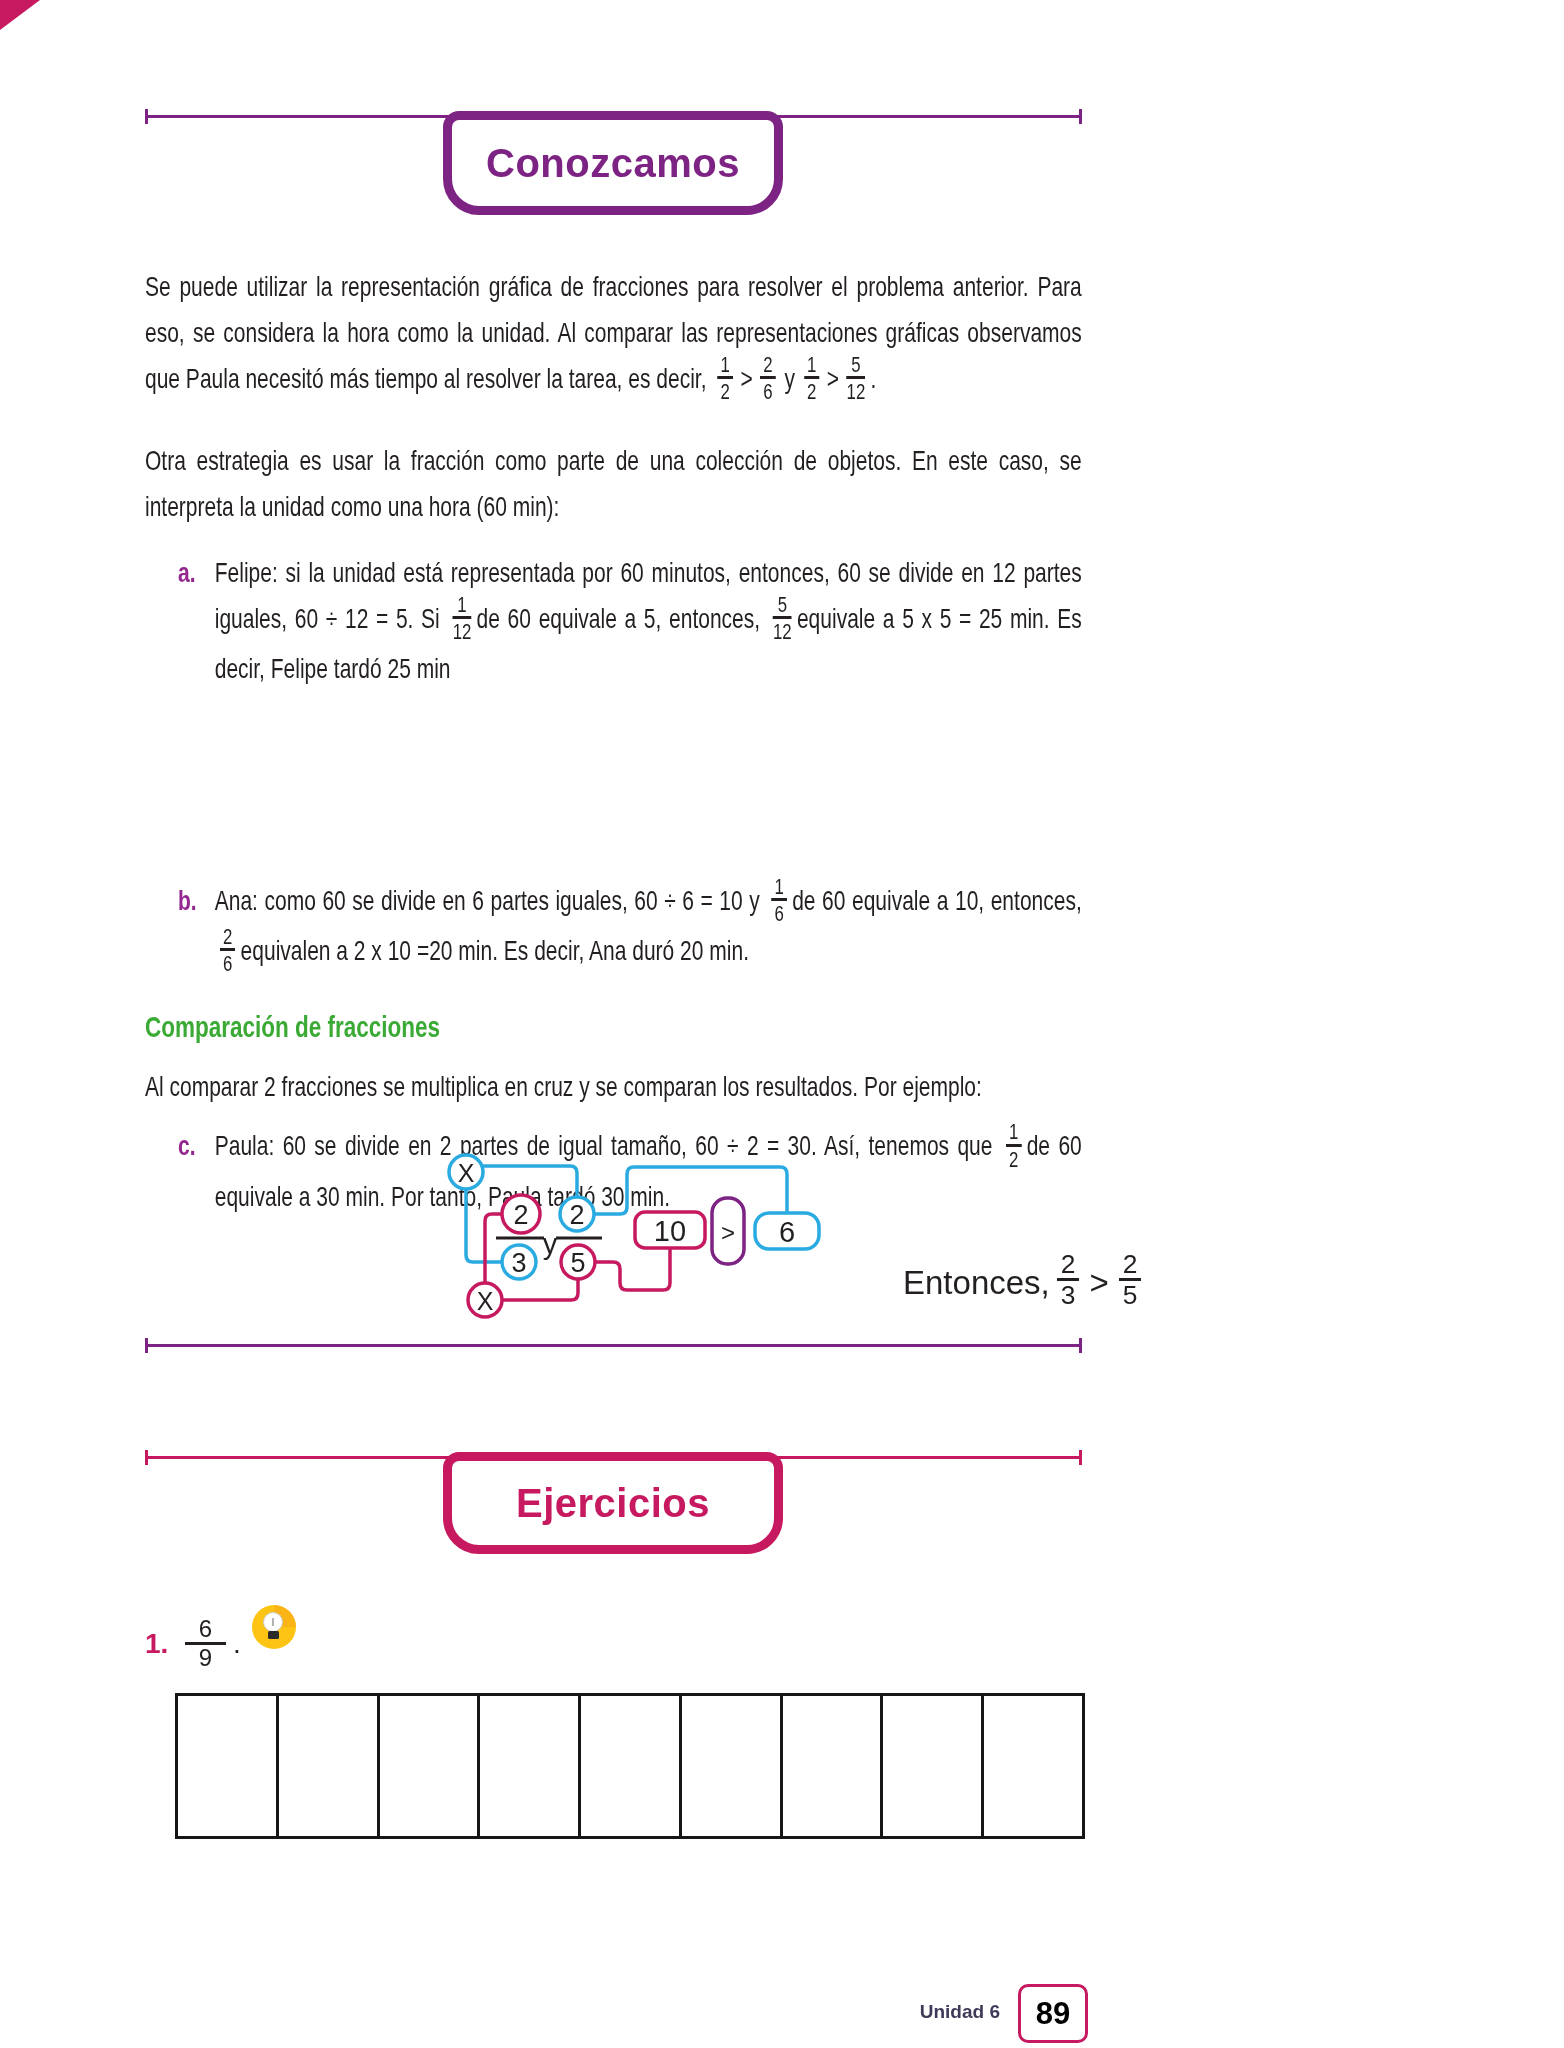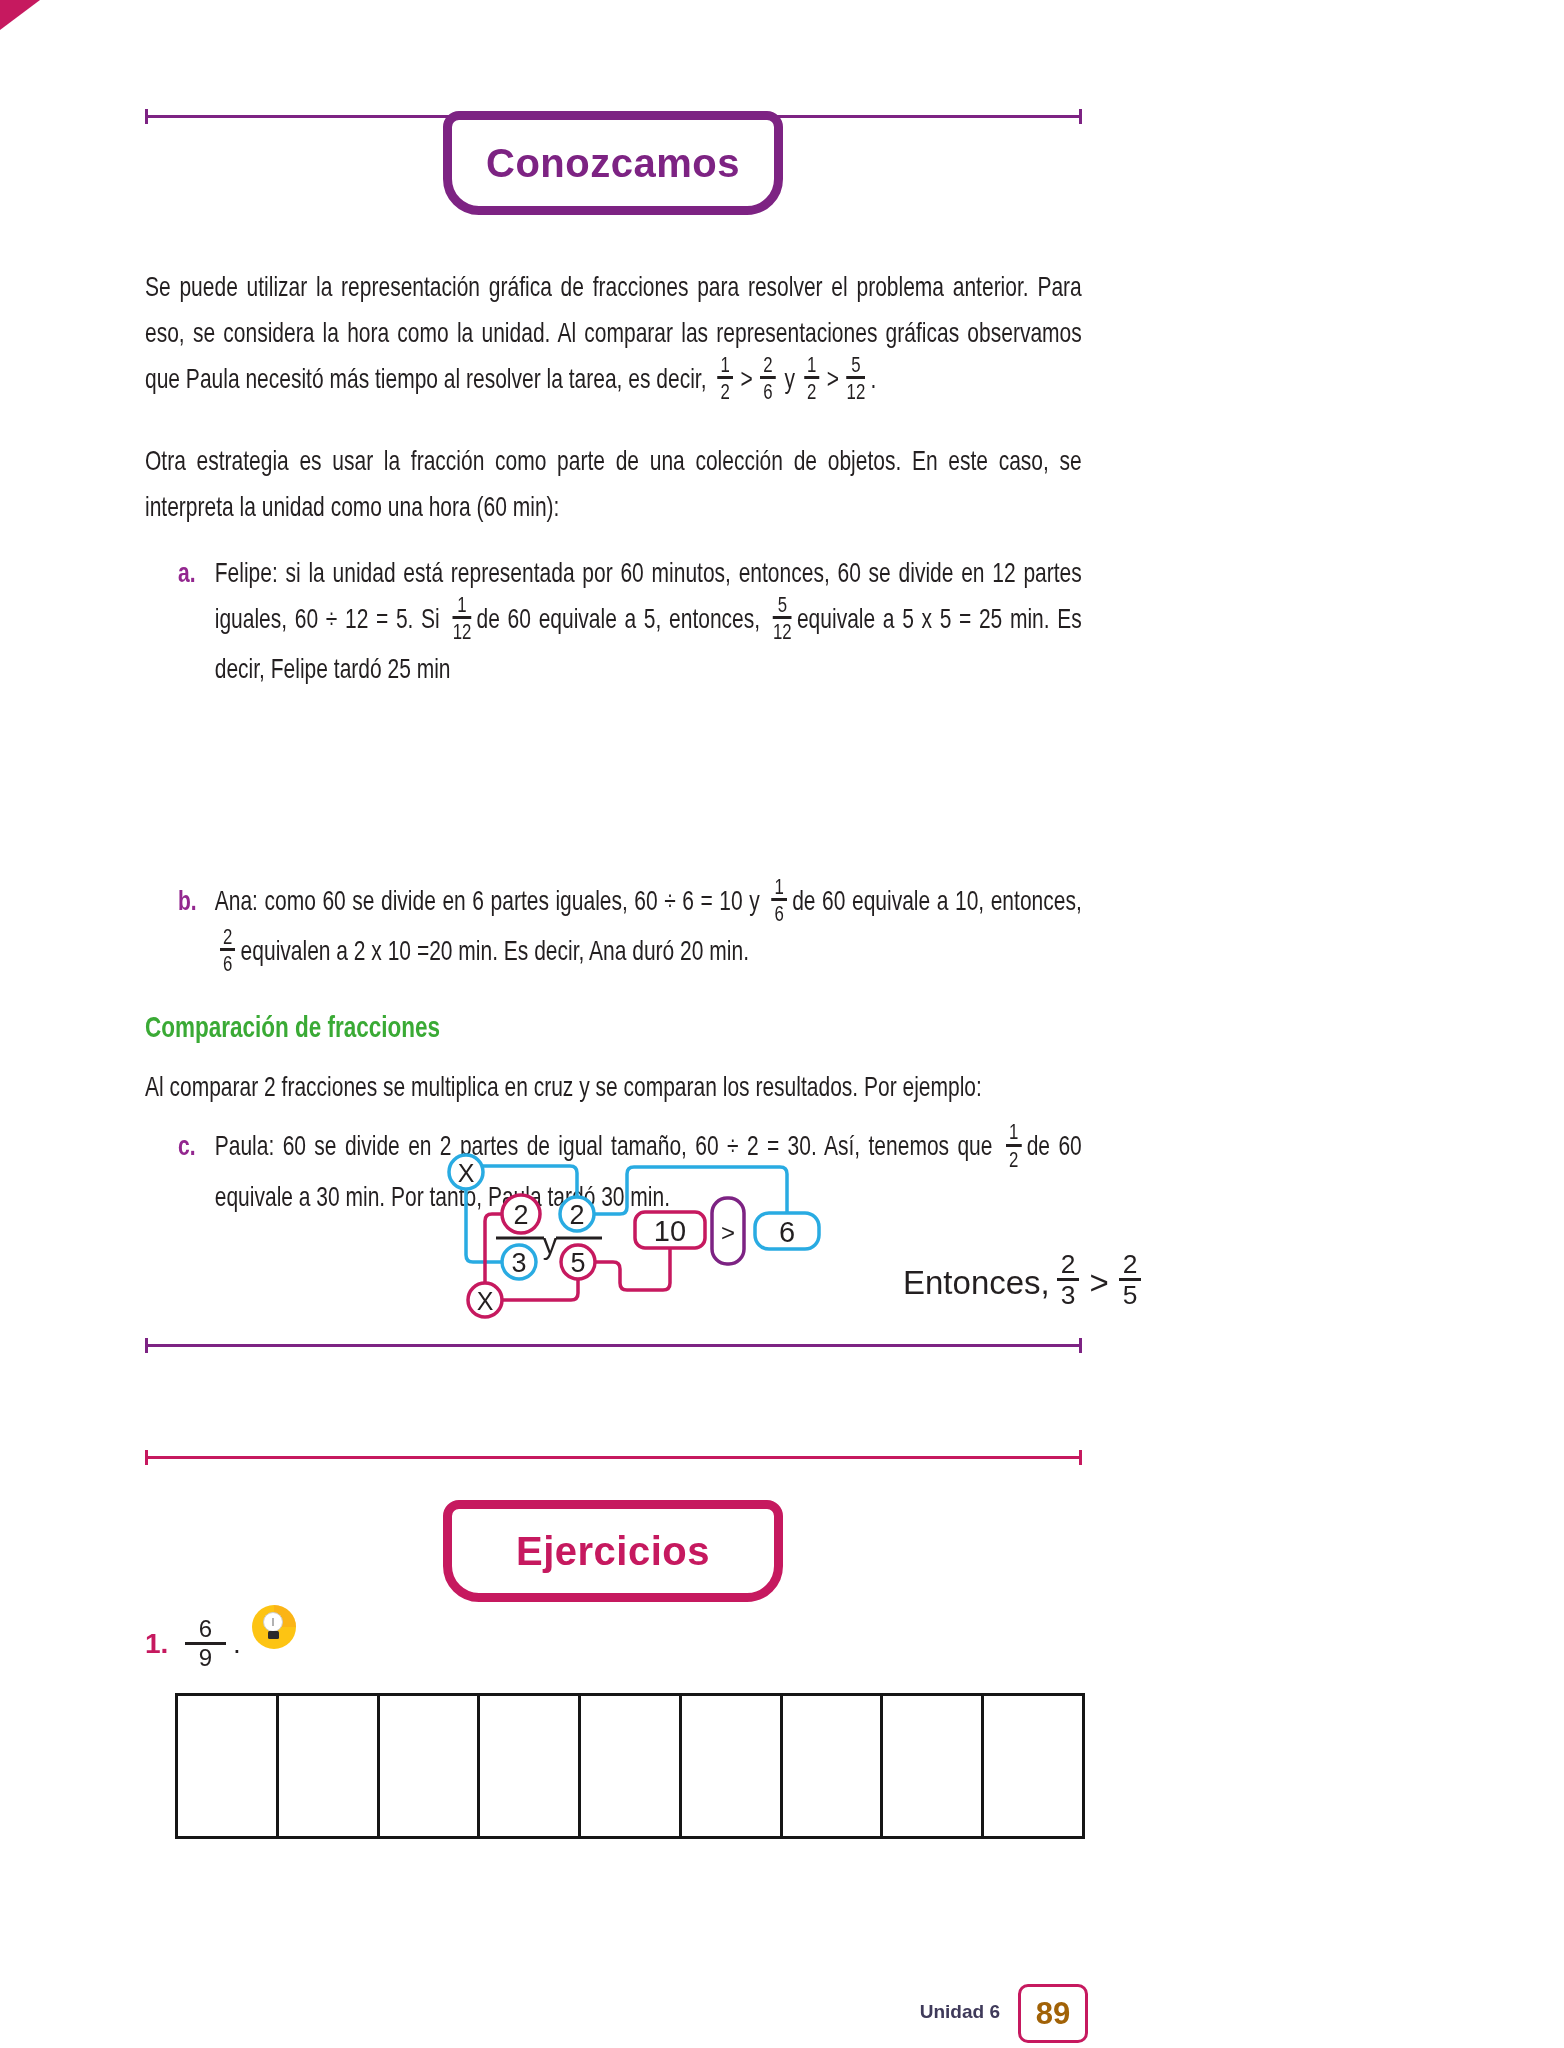--- a/index.html
+++ b/index.html
@@ -48,21 +48,21 @@
   .grid{position:absolute;left:175px;top:1693px;width:910px;height:146px;
         border:3px solid #161616;display:flex;box-sizing:border-box;}
   .grid-cell{flex:1;border-right:3px solid #161616;}
   .grid-cell:last-child{border-right:none;}
   
   .unit-label{position:absolute;left:870px;top:2001px;width:130px;text-align:right;
               font-size:19px;font-weight:bold;color:#3f3a5a;}
   .page-num-box{position:absolute;left:1018px;top:1984px;width:70px;height:59px;
                 border:3px solid #c6195f;border-radius:10px;box-sizing:border-box;
                 display:flex;align-items:center;justify-content:center;
-                font-size:31px;font-weight:bold;color:#a16207;}
+                font-size:31px;font-weight:bold;color:#000000;}
   svg text{font-family:"Liberation Sans",sans-serif;}
 </style>
 </head>
 <body>
 
 <div class="page">
 
   <div class="corner"></div>
 
   <div class="rule purple" style="top:115px;"></div>
@@ -150,21 +150,21 @@
       <span class="opsym">&gt;</span>
       <span class="frac">
         <span class="num">2</span>
         <span class="den">5</span>
       </span>
   </div>
 
   <div class="rule purple" style="top:1344px;"></div>
 
   <div class="rule crimson" style="top:1456px;"></div>
-  <div class="badge crimson" style="top:1452px;height:102px;margin-top:48px;">
+  <div class="badge crimson" style="top:1452px;height:102px;">
     <span class="title">Ejercicios</span>
   </div>
 
   <div class="ex-row">
     <span class="num">1.</span>
     <span class="frac">
         <span class="num" style="color:#231f20;font-weight:normal;">6</span>
         <span class="den">9</span>
       </span>
       <span>.</span>

